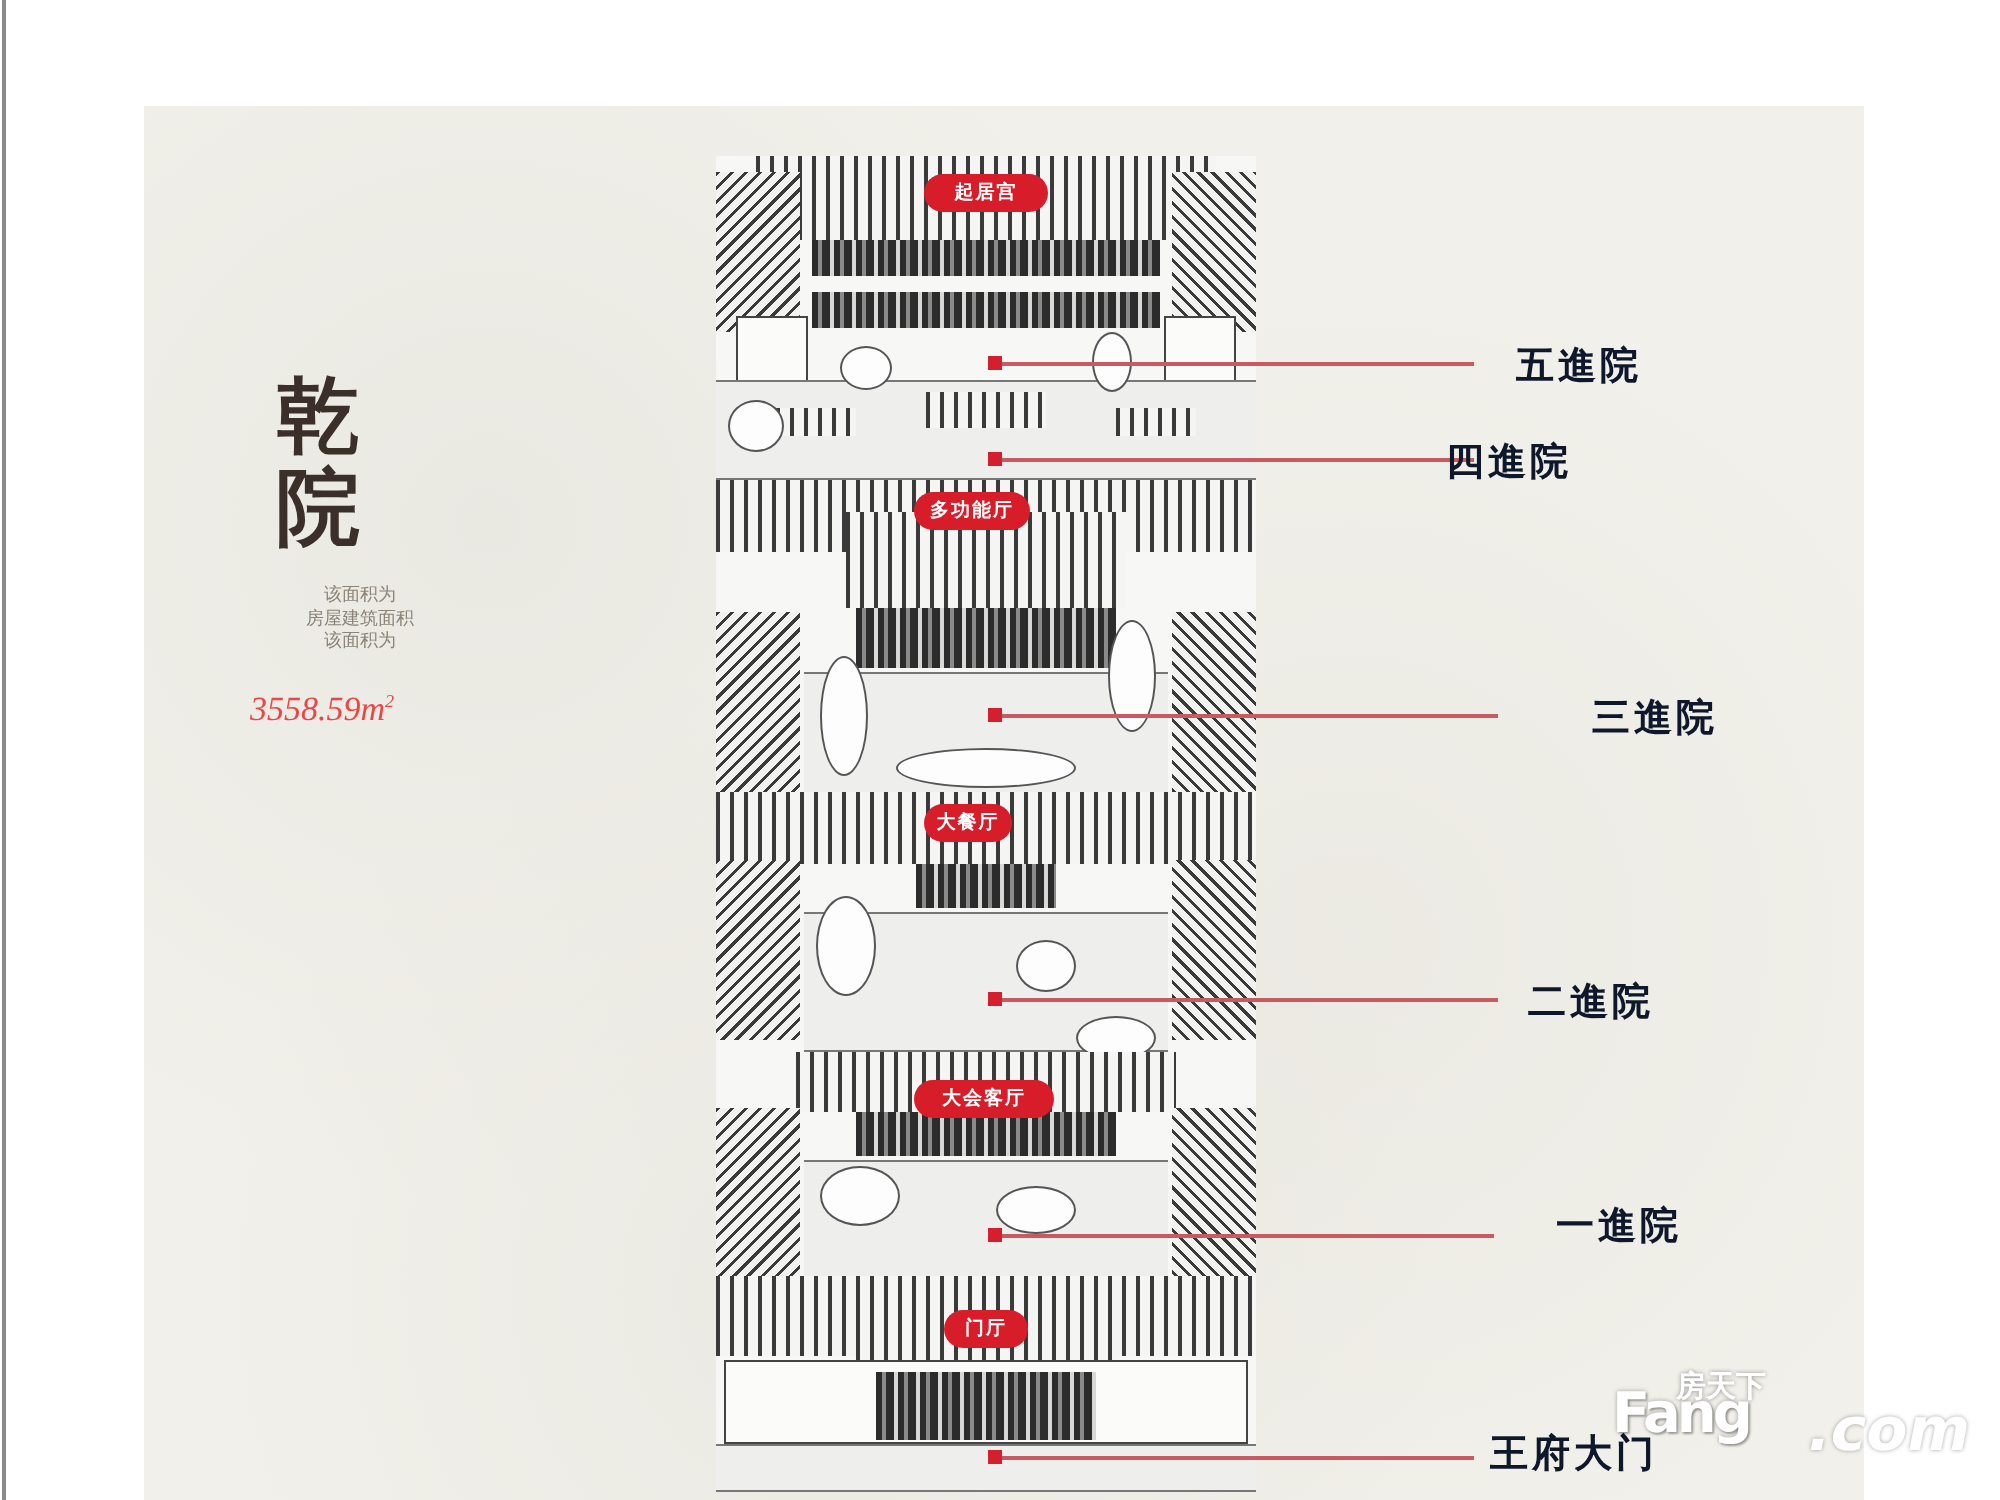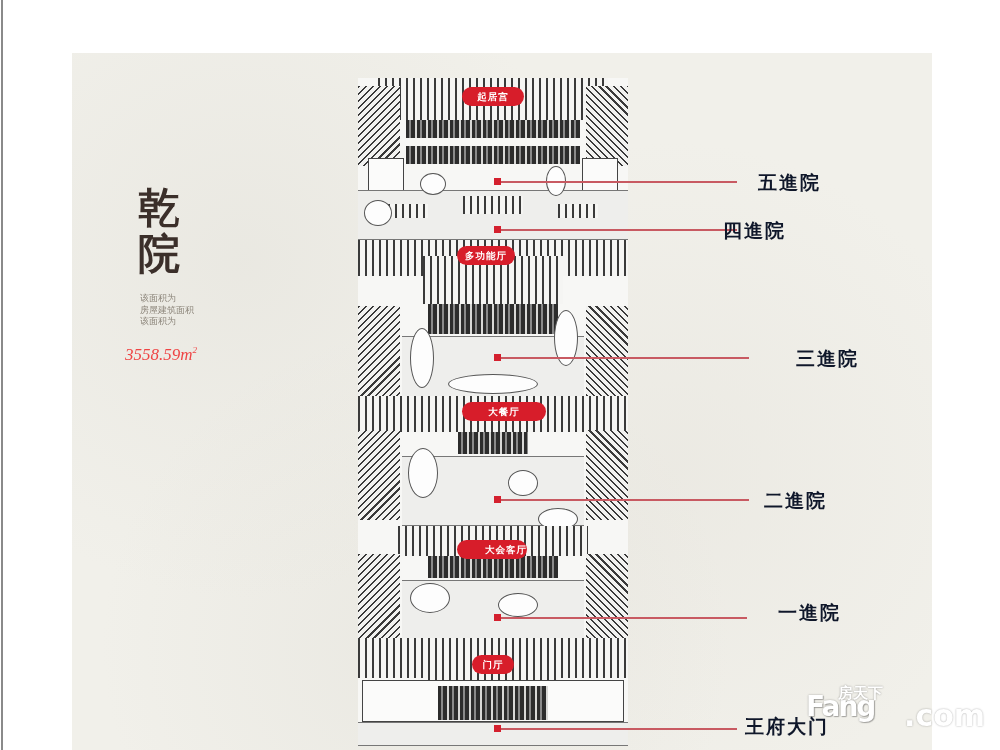--- a/index.html
+++ b/index.html
@@ -13,21 +13,21 @@
     background:
       radial-gradient(circle at 20% 30%, rgba(220,218,210,0.35) 0, transparent 40%),
       radial-gradient(circle at 70% 60%, rgba(225,222,214,0.35) 0, transparent 45%),
       radial-gradient(circle at 40% 85%, rgba(218,216,208,0.3) 0, transparent 40%),
       #f1f0ea;
   }
 
   
   .title-block { position: absolute; left: 138px; top: 185px; width: 60px; }
   .title-char { display: block; font-size: 42px; line-height: 46px; color: #3b2f2a; font-weight: bold; font-family: "DejaVu Serif", serif; }
-  .note { position: absolute; left: 140px; top: 293px; width: 80px; text-align: left; font-size: 9px; line-height: 11.5px; color: #8a8378; font-family: "DejaVu Sans", sans-serif; }
+  .note { position: absolute; left: 140px; top: 293px; width: 80px; text-align: center; font-size: 9px; line-height: 11.5px; color: #8a8378; font-family: "DejaVu Sans", sans-serif; }
   .area { position: absolute; left: 125px; top: 345px; font-size: 17px; color: #ef4444; font-style: italic; font-family: "Liberation Serif", serif; }
   .area sup { font-size: 9px; }
 
   
   .diagram { position: absolute; left: 358px; top: 78px; width: 270px; height: 668px; background: #f7f7f5; overflow: hidden; }
   .stripes {
     position: absolute;
     background: repeating-linear-gradient(90deg, #3a3a3a 0 2px, #f5f5f3 2px 7px);
   }
   .hatch-l { position: absolute; background: repeating-linear-gradient(135deg, #3a3a3a 0 1.5px, #f2f2f0 1.5px 5px); }
@@ -44,21 +44,21 @@
   }
 
   .marker { position: absolute; width: 7px; height: 7px; background: #d4202e; }
   .lead { position: absolute; height: 1.5px; background: #c85a62; }
 
   .court-label { position: absolute; font-size: 19px; color: #0f172a; letter-spacing: 2px; font-family: "DejaVu Serif", serif; font-weight: bold; }
 
   .watermark { position: absolute; left: 806px; top: 684px; width: 180px; height: 56px; }
   .wm-big { position: absolute; left: 0; top: 6px; font-size: 28px; font-weight: bold; color: #ffffff; font-family: "DejaVu Sans", sans-serif; letter-spacing: -2px; text-shadow: 0 0 2px rgba(0,0,0,0.35), 1px 1px 1px rgba(0,0,0,0.25); }
   .wm-small { position: absolute; left: 32px; top: 0; font-size: 15px; font-weight: bold; color: #ffffff; font-family: "DejaVu Sans", sans-serif; text-shadow: 0 0 2px rgba(0,0,0,0.4); }
-  .wm-com { position: absolute; left: 98px; top: 14px; font-size: 30px; font-weight: bold; color: #ffffff; font-family: "DejaVu Sans", sans-serif; text-shadow: 0 0 2px rgba(0,0,0,0.35); }
+  .wm-com { position: absolute; left: 98px; top: 14px; font-size: 30px; font-weight: bold; color: #ffffff; font-family: "DejaVu Sans", sans-serif; text-shadow: 0 0 2px rgba(0,0,0,0.35); font-style: italic; }
 </style>
 </head>
 <body>
 
 <div class="left-rule"></div>
 
 <div class="paper"></div>
 
 <div class="title-block">
   <span class="title-char">乾</span>
@@ -117,22 +117,22 @@
 
   <div class="stripes" style="left:0;top:560px;width:270px;height:40px;"></div>
   <div class="stripes" style="left:70px;top:570px;width:130px;height:40px;"></div>
   <div class="wall" style="left:4px;top:602px;width:262px;height:42px;"></div>
   <div class="dark-band" style="left:80px;top:608px;width:110px;height:34px;"></div>
   <div class="court" style="left:0;top:644px;width:270px;height:24px;"></div>
 </div>
 
 <div class="badge" style="left:462px;top:87px;width:62px;">起居宫</div>
 <div class="badge" style="left:457px;top:246px;width:58px;">多功能厅</div>
-<div class="badge" style="left:462px;top:402px;width:84px;">大餐厅</div>
-<div class="badge" style="left:457px;top:540px;width:70px;text-align:right;">大会客厅</div>
+<div class="badge" style="left:462px;top:402px;width:44px;">大餐厅</div>
+<div class="badge" style="left:457px;top:540px;width:70px;">大会客厅</div>
 <div class="badge" style="left:472px;top:655px;width:42px;">门厅</div>
 
 <div class="marker" style="left:494px;top:178px;"></div>
 <div class="lead" style="left:501px;top:181px;width:236px;"></div>
 
 <div class="marker" style="left:494px;top:226px;"></div>
 <div class="lead" style="left:501px;top:229px;width:236px;"></div>
 
 <div class="marker" style="left:494px;top:354px;"></div>
 <div class="lead" style="left:501px;top:357px;width:248px;"></div>

